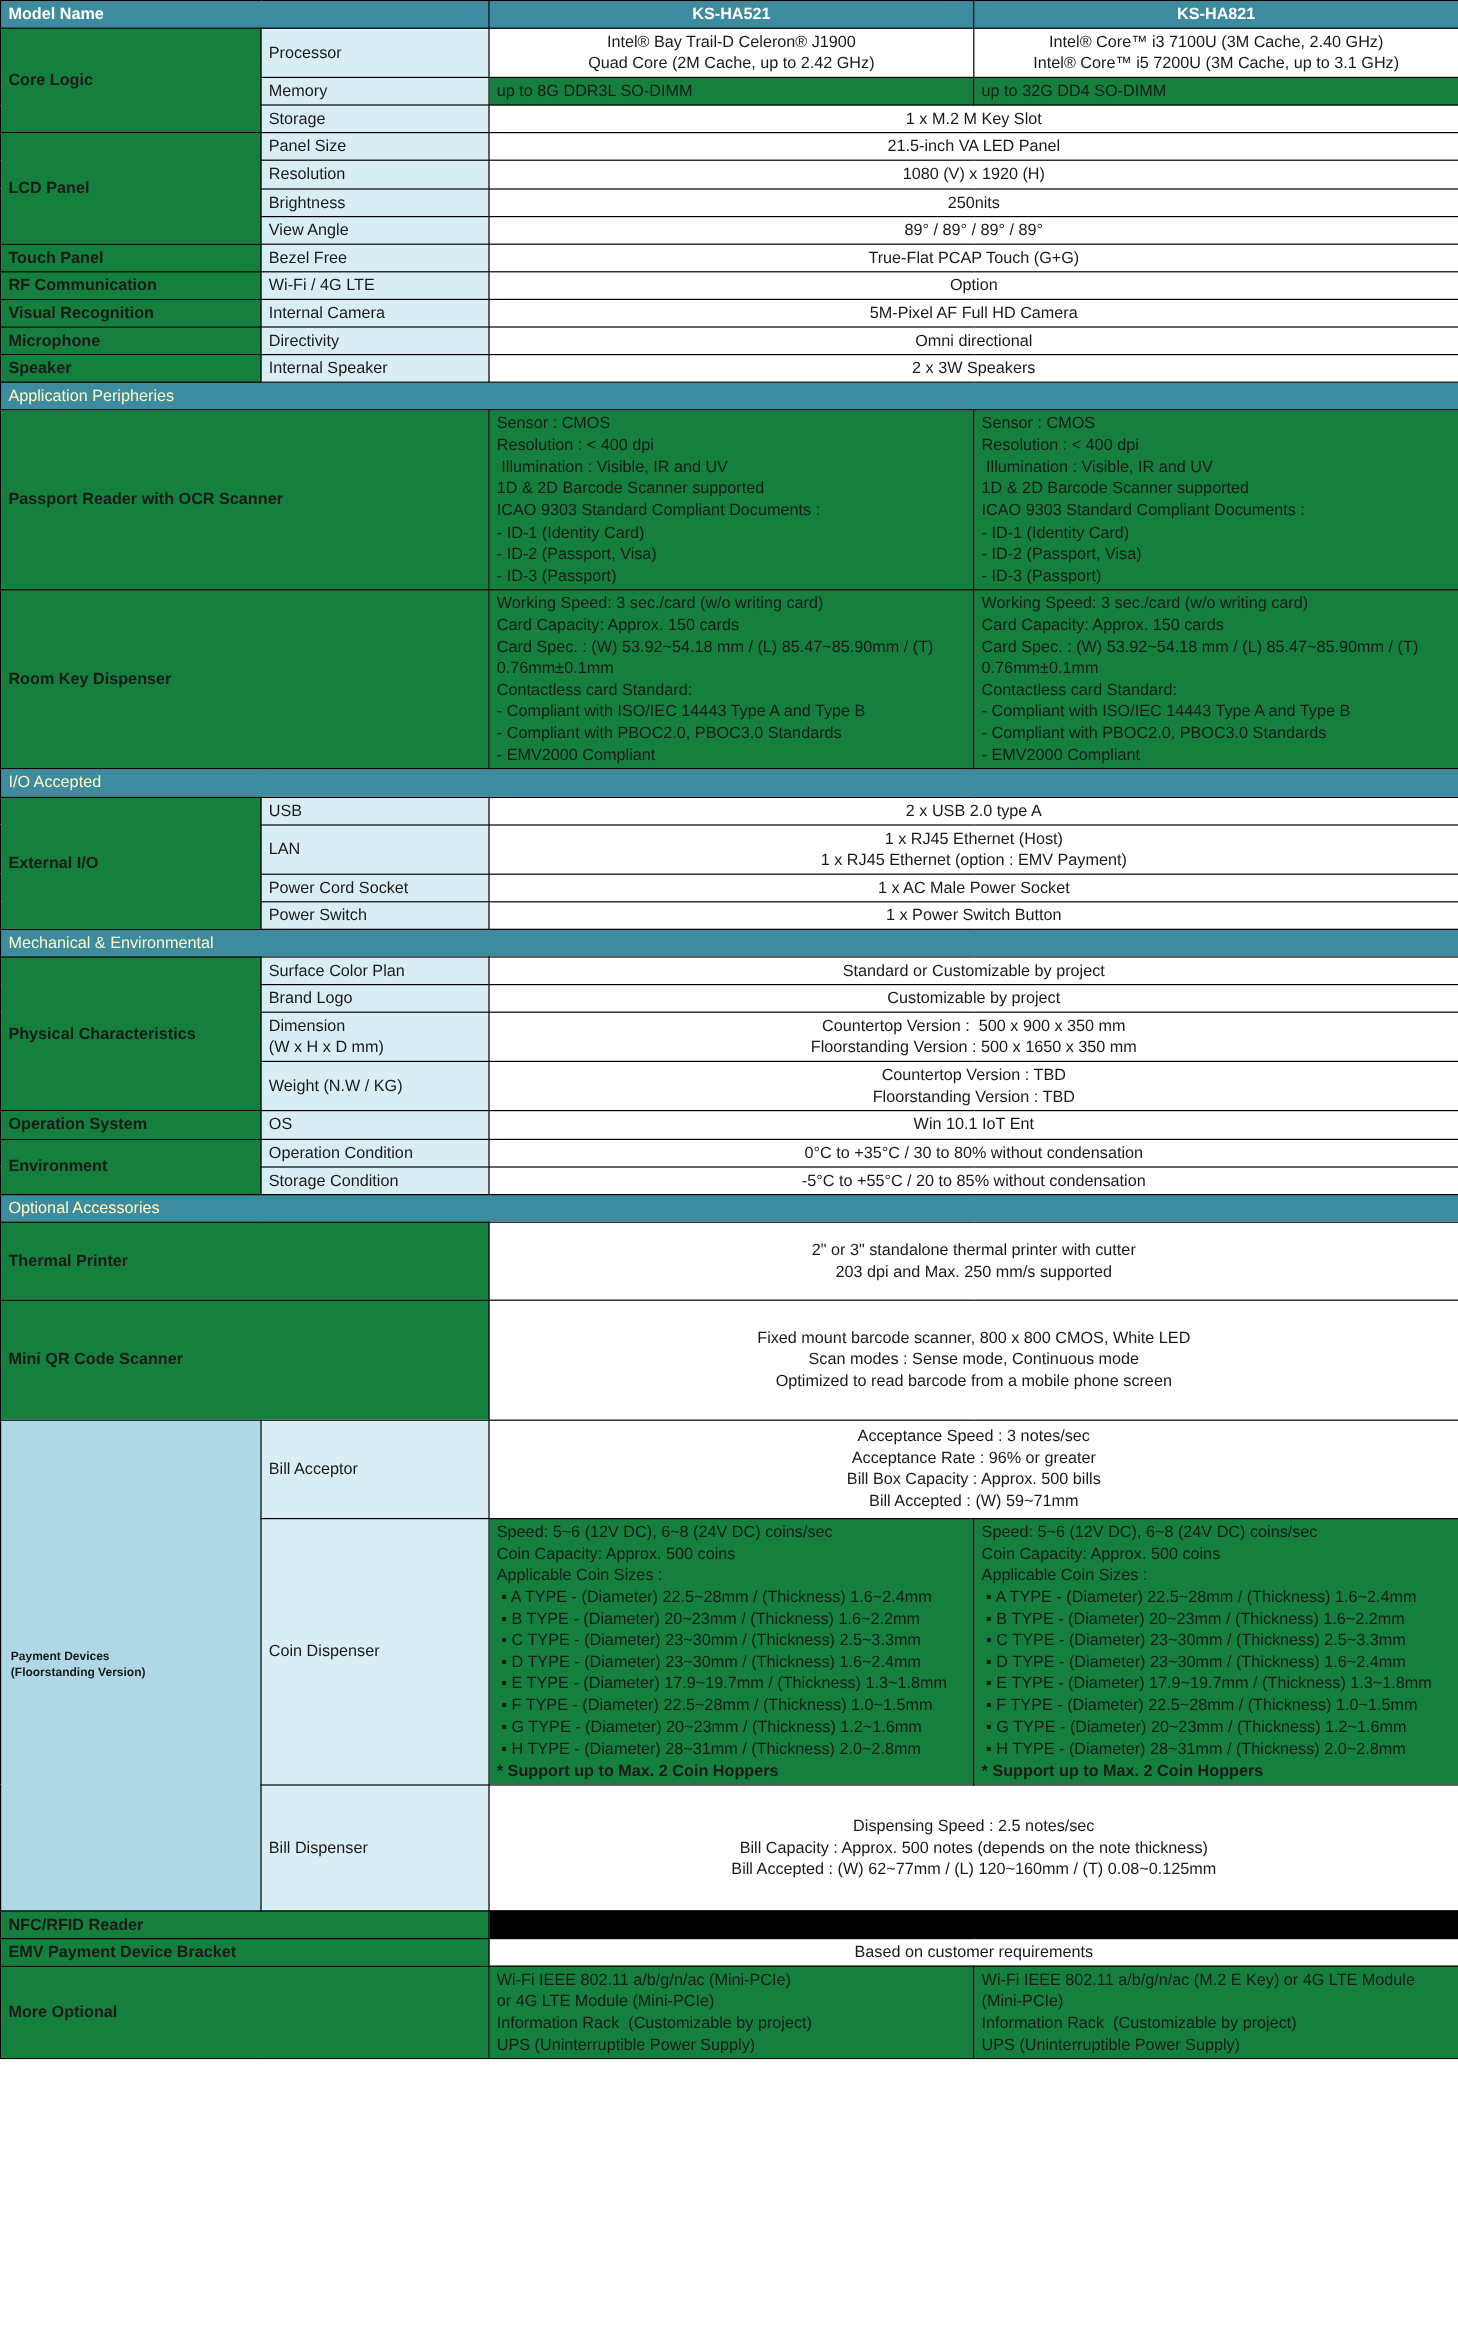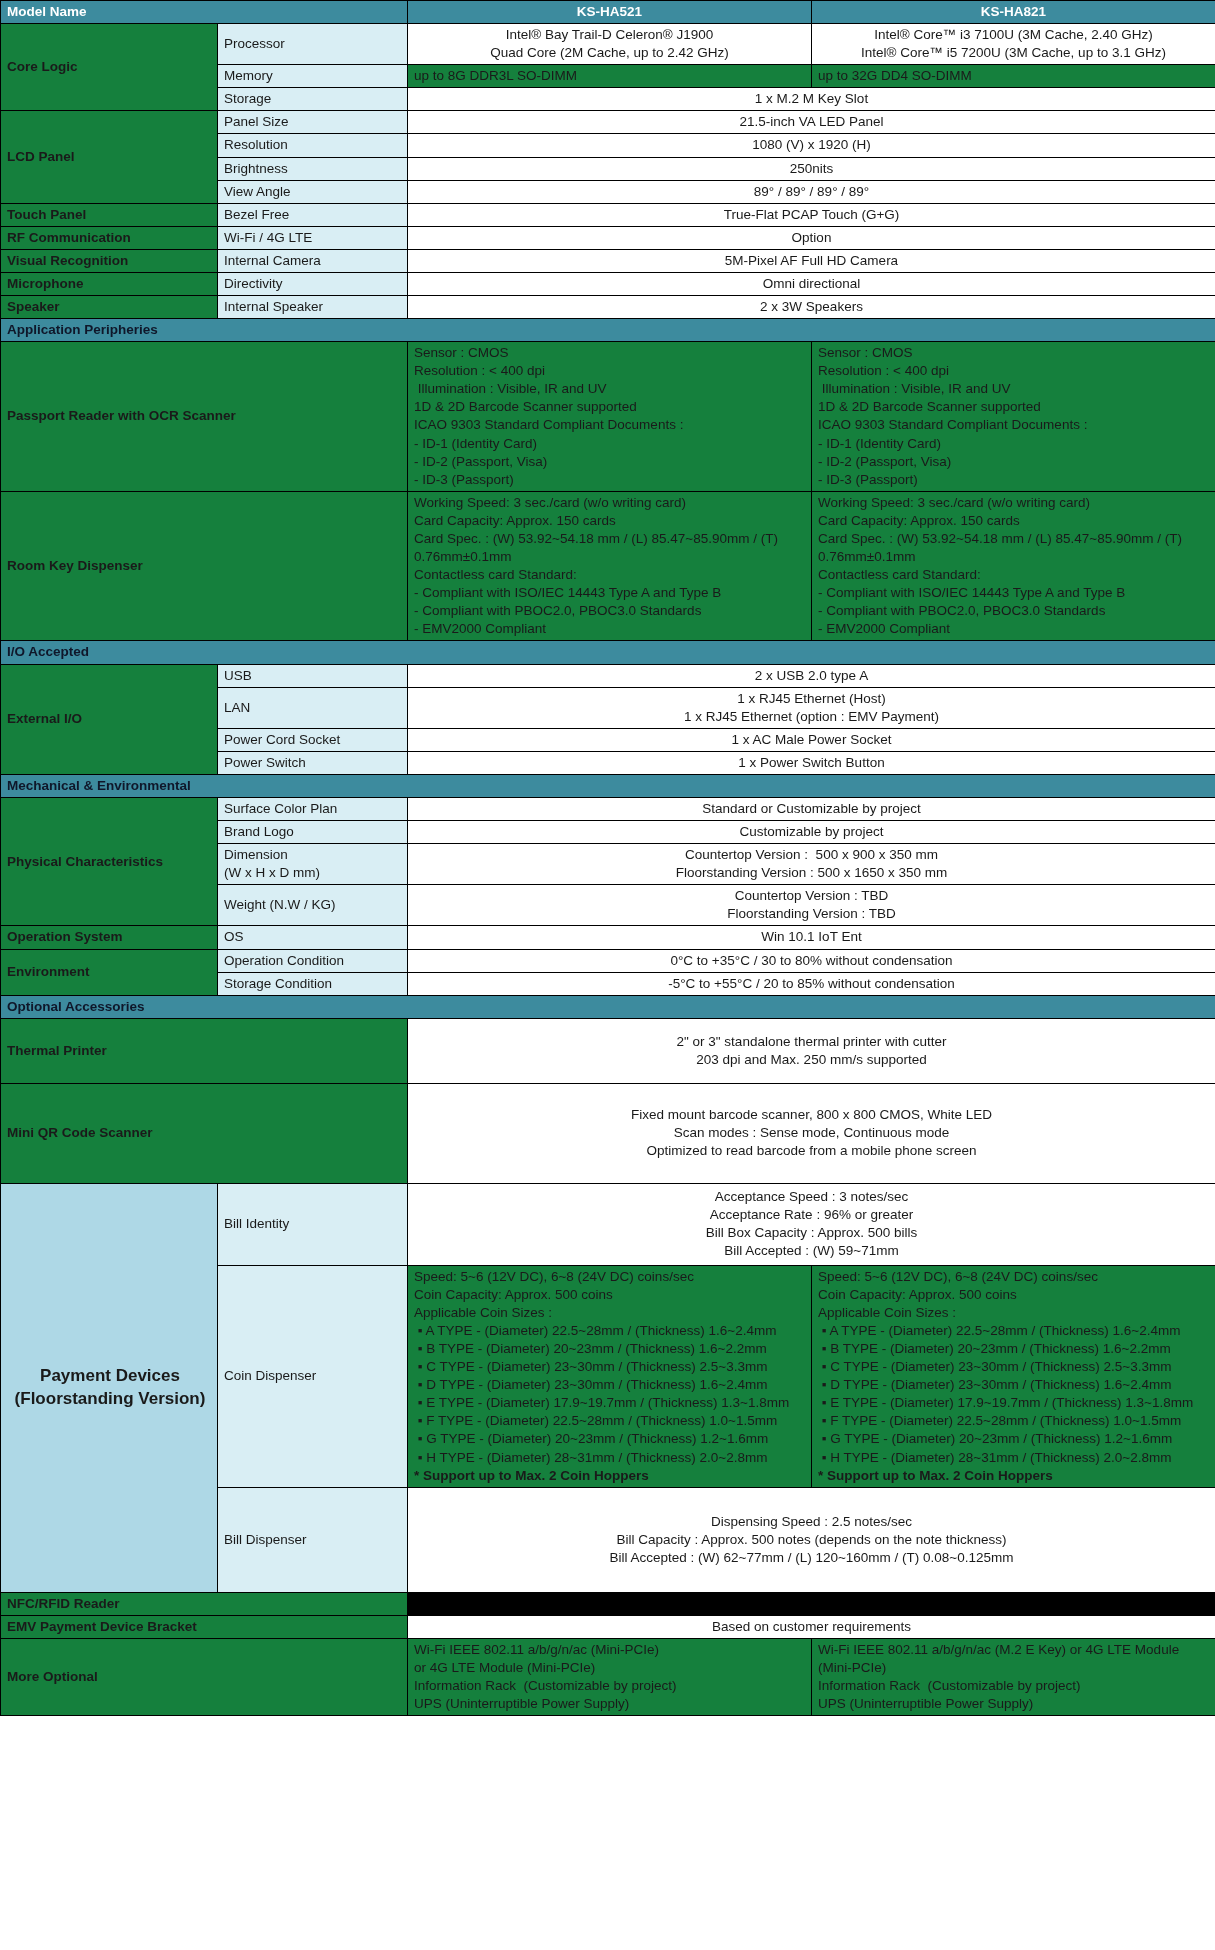--- a/index.html
+++ b/index.html
@@ -37,22 +37,22 @@
     font-weight: bold;
     font-size: 15px;
     padding: 3px 8px;
     border: 1px solid #2f6e7e;
     margin-left: 20px;
   }
   .hdr-center { text-align: center; }
   .hdr-left { text-align: left; }
   .section {
     background: #3d8b9e;
-    color: #0f172a;
-    font-weight: bold;
+    color: #fef9c3;
+    font-weight: normal;
     font-size: 14.5px;
     text-align: left;
     padding: 3px 8px;
     border: 1px solid #2f6e7e;
   }
   .cat {
     background: #15803d;
     font-weight: bold;
     font-size: 14.5px;
     text-align: left;
@@ -288,23 +288,23 @@
     </tr>
 
     <tr>
       <td class="cat" colspan="2">Mini QR Code Scanner</td>
       <td class="val nowrapline ml" colspan="2" style="height:100px">Fixed mount barcode scanner, 800 x 800 CMOS, White LED
 Scan modes : Sense mode, Continuous mode
 Optimized to read barcode from a mobile phone screen</td>
     </tr>
 
     <tr>
-      <td class="cat-blank nowrapline" rowspan="3" style="font-weight:bold;font-size:17px;text-align:center;padding-left:8px;vertical-align:middle;">Payment Devices
+      <td class="cat-blank nowrapline" rowspan="3" style="font-weight:bold;font-size:10px;text-align:left;padding-left:8px;vertical-align:middle;">Payment Devices
 (Floorstanding Version)</td>
-      <td class="sub">Bill Identity</td>
+      <td class="sub">Bill Acceptor</td>
       <td class="val nowrapline ml" colspan="2" style="height:82px">Acceptance Speed : 3 notes/sec
 Acceptance Rate : 96% or greater
 Bill Box Capacity : Approx. 500 bills
 Bill Accepted : (W) 59~71mm</td>
     </tr>
     <tr>
       <td class="sub">Coin Dispenser</td>
       <td class="val-left val-top nowrapline ml"><span>Speed: 5~6 (12V DC), 6~8 (24V DC) coins/sec
 Coin Capacity: Approx. 500 coins
 Applicable Coin Sizes :

